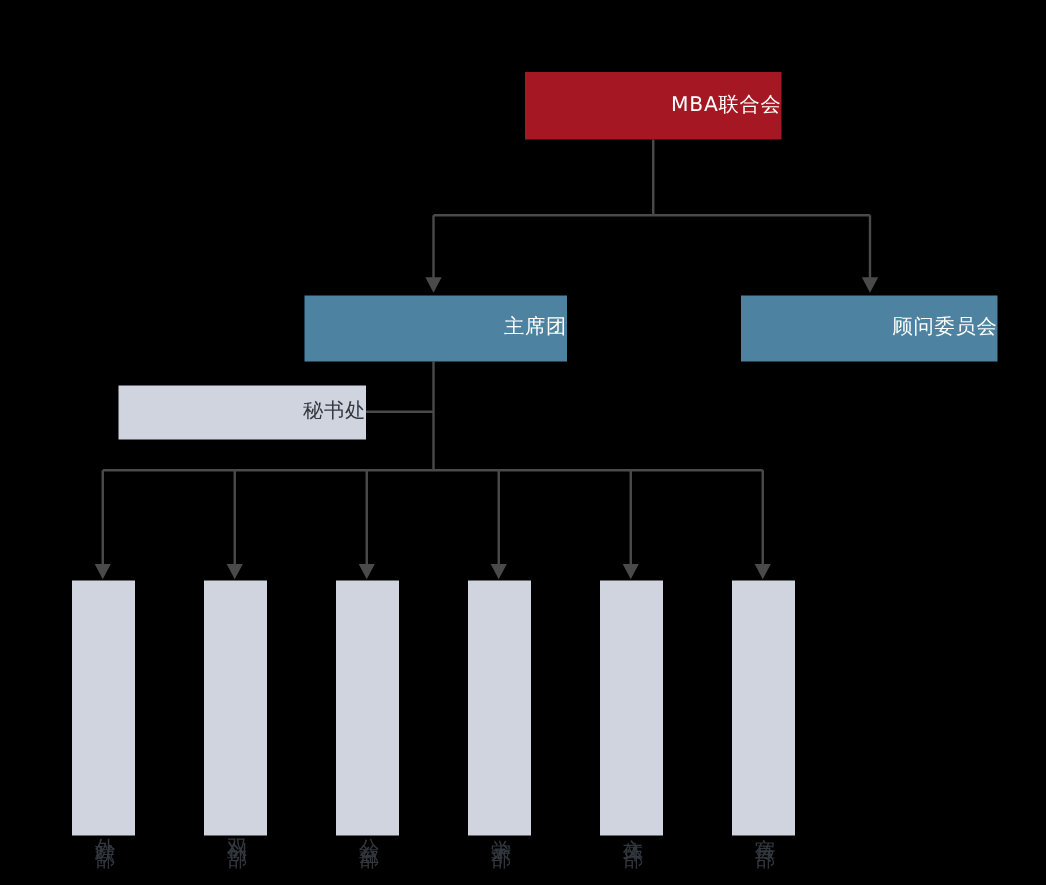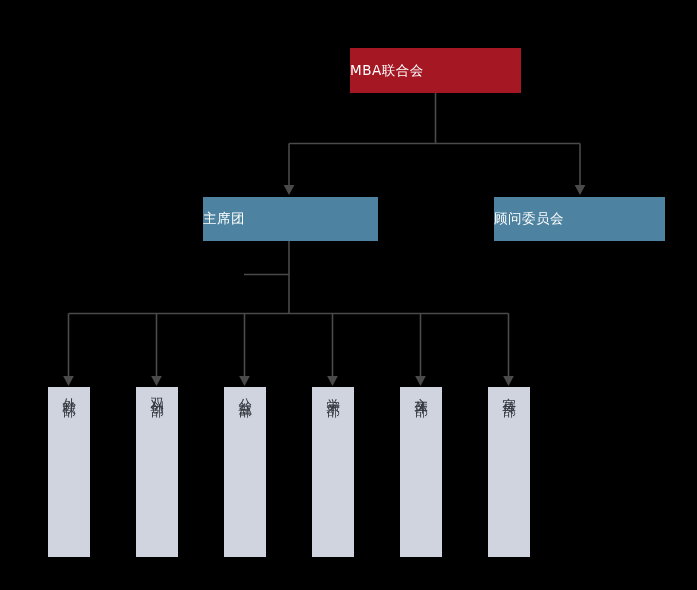--- a/index.html
+++ b/index.html
@@ -15,21 +15,21 @@
     width: 697px;
     height: 590px;
     background: #000000;
     overflow: hidden;
   }
   .node {
     position: absolute;
     box-sizing: border-box;
     display: flex;
     align-items: center;
-    justify-content: flex-start;
+    justify-content: flex-end;
     text-align: center;
     line-height: 1.28;
     font-size: 13.5px;
     letter-spacing: 0.5px;
     user-select: none;
   }
   .node-root {
     background: #A41723;
     color: #FFFFFF;
   }
@@ -97,20 +97,23 @@
   </div>
 
   <div class="node node-division" style="left:203px; top:197px; width:175px; height:44px;">
     <span class="node-label">主席团</span>
   </div>
 
   <div class="node node-division" style="left:494px; top:197px; width:171px; height:44px;">
     <span class="node-label">顾问委员会</span>
   </div>
 
+  <div class="node node-support" style="left:79px; top:257px; width:165px; height:36px;">
+    <span class="node-label">秘书处</span>
+  </div>
 
   <div class="node node-department" style="left:48px; top:387px; width:42px; height:170px;">
     <span class="node-label">外联部</span>
   </div>
 
   <div class="node node-department" style="left:136px; top:387px; width:42px; height:170px;">
     <span class="node-label">双创部</span>
   </div>
 
   <div class="node node-department" style="left:224px; top:387px; width:42px; height:170px;">

